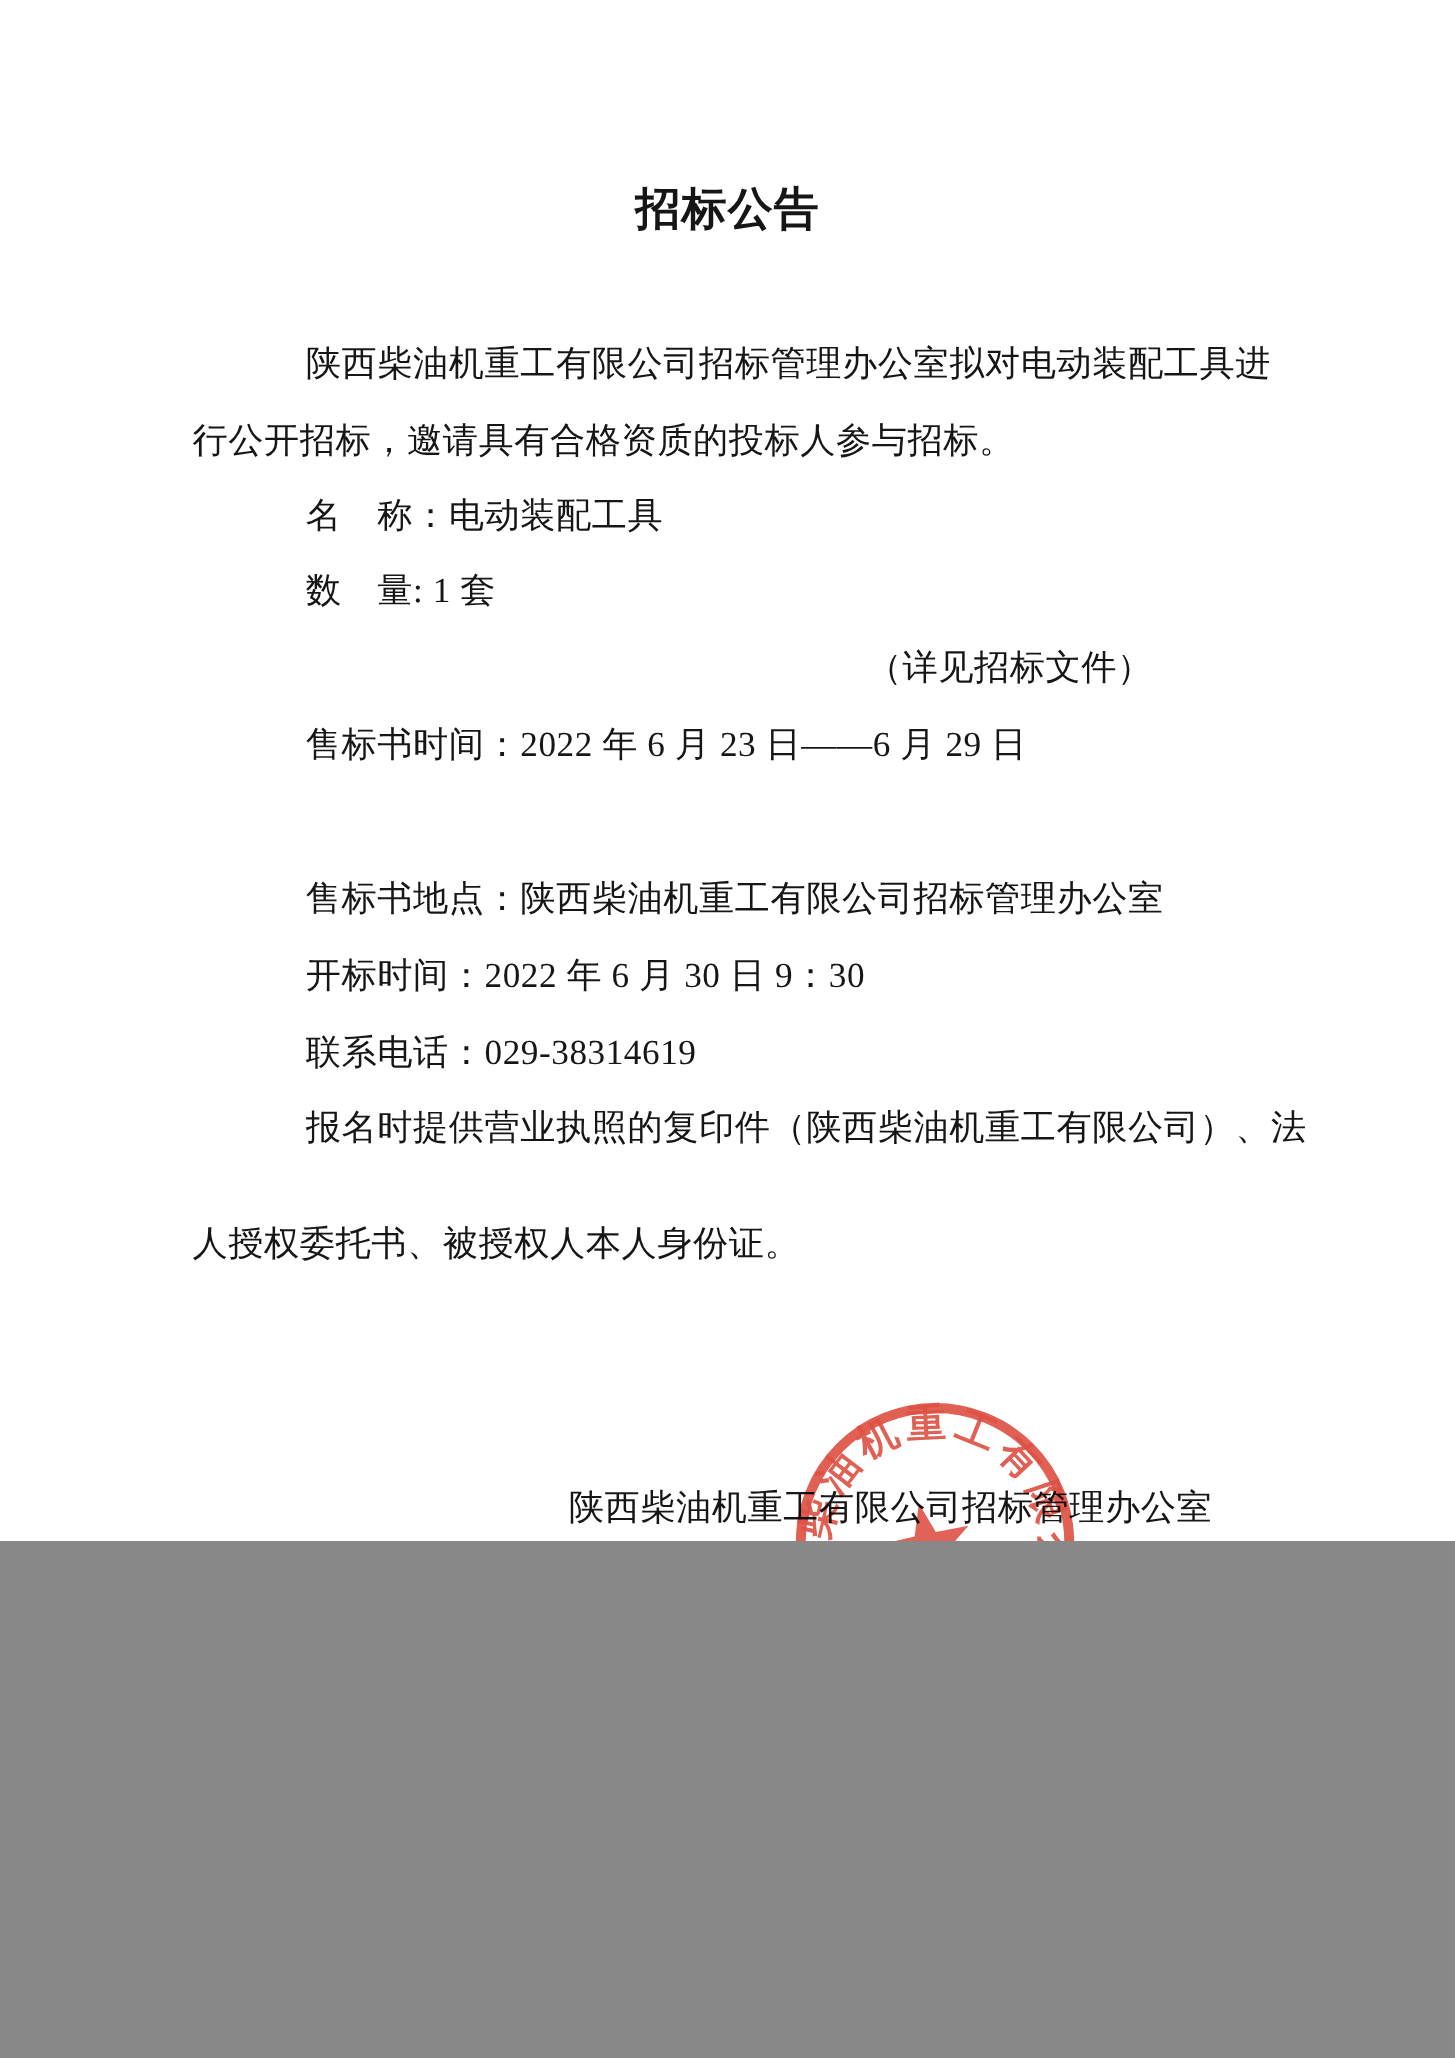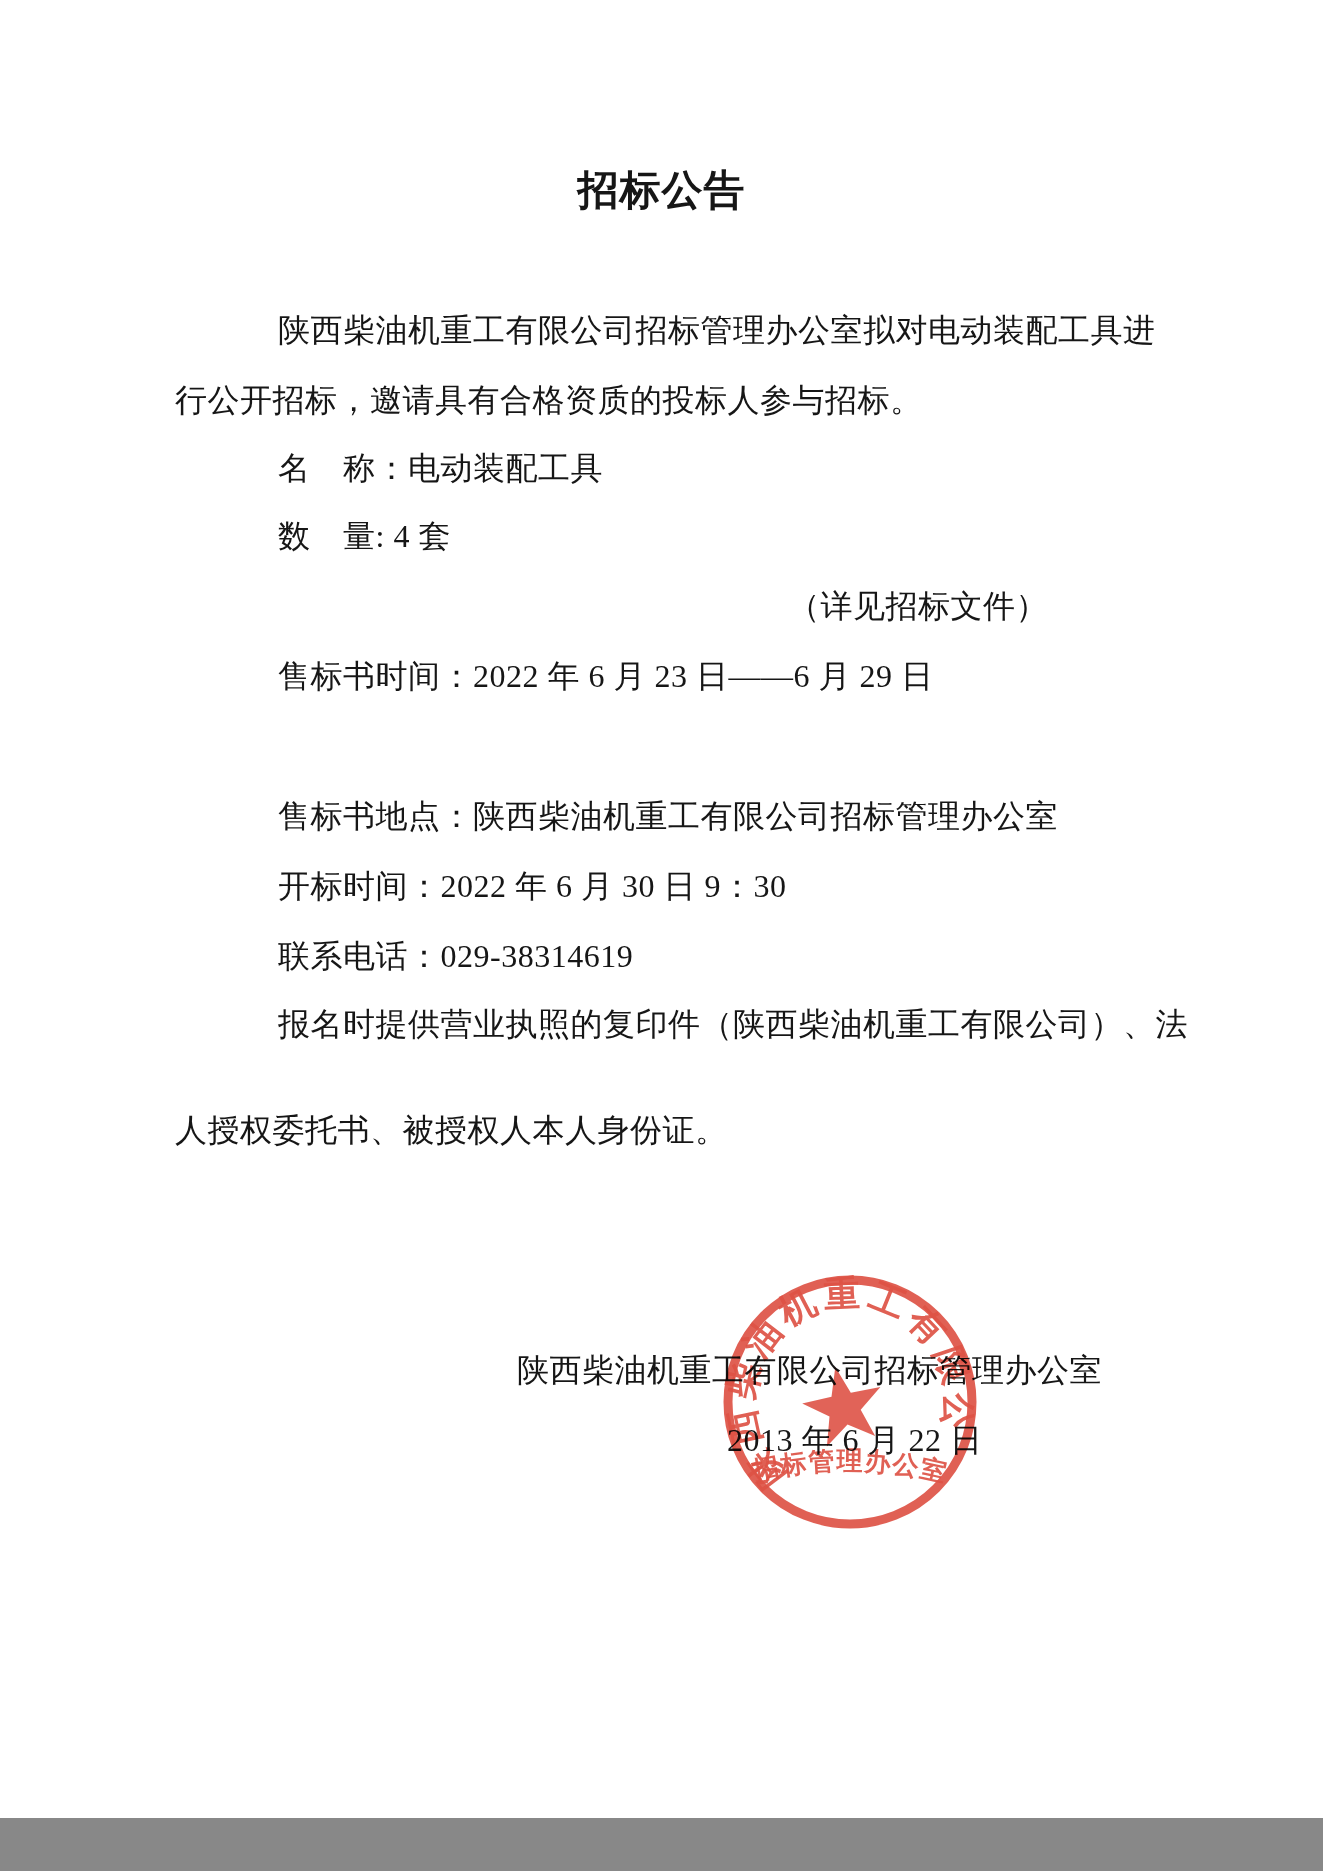--- a/index.html
+++ b/index.html
@@ -1,18 +1,18 @@
 <!DOCTYPE html>
 <html><head>
 <meta charset="utf-8">
 <style>
   html,body{margin:0;padding:0;background:#888;}
   .page{
     position:relative;
-    width:1323px;height:1818px;
+    width:1323px;height:1401px;
     margin:0 auto;
     background:#ffffff;
     font-family:"Liberation Serif","DejaVu Serif",serif;
     color:#161616;
     overflow:hidden;
   }
   .doc-title{
     position:absolute;
     left:0;top:170px;width:100%;
     text-align:center;
@@ -54,21 +54,21 @@
 </head>
 <body>
 
 <div class="page">
 
   <div class="doc-title">招标公告</div>
 
   <div class="line l1">行公开招标，邀请具有合格资质的投标人参与招标。</div>
   <div class="line l0">陕西柴油机重工有限公司招标管理办公室拟对电动装配工具进</div>
   <div class="line l2">名　称：电动装配工具</div>
-  <div class="line l3">数　量: 4 套</div>
+  <div class="line l3">数　量: 1 套</div>
   <div class="line l4">（详见招标文件）</div>
   <div class="line l5">售标书时间：2022 年 6 月 23 日——6 月 29 日</div>
   <div class="line l7">售标书地点：陕西柴油机重工有限公司招标管理办公室</div>
   <div class="line l8">开标时间：2022 年 6 月 30 日 9：30</div>
   <div class="line l9">联系电话：029-38314619</div>
   <div class="line l10">报名时提供营业执照的复印件（陕西柴油机重工有限公司）、法</div>
   <div class="line l11">人授权委托书、被授权人本人身份证。</div>
 
   <div class="line sig">陕西柴油机重工有限公司招标管理办公室</div>
   <div class="line date">2013 年 6 月 22 日</div>

